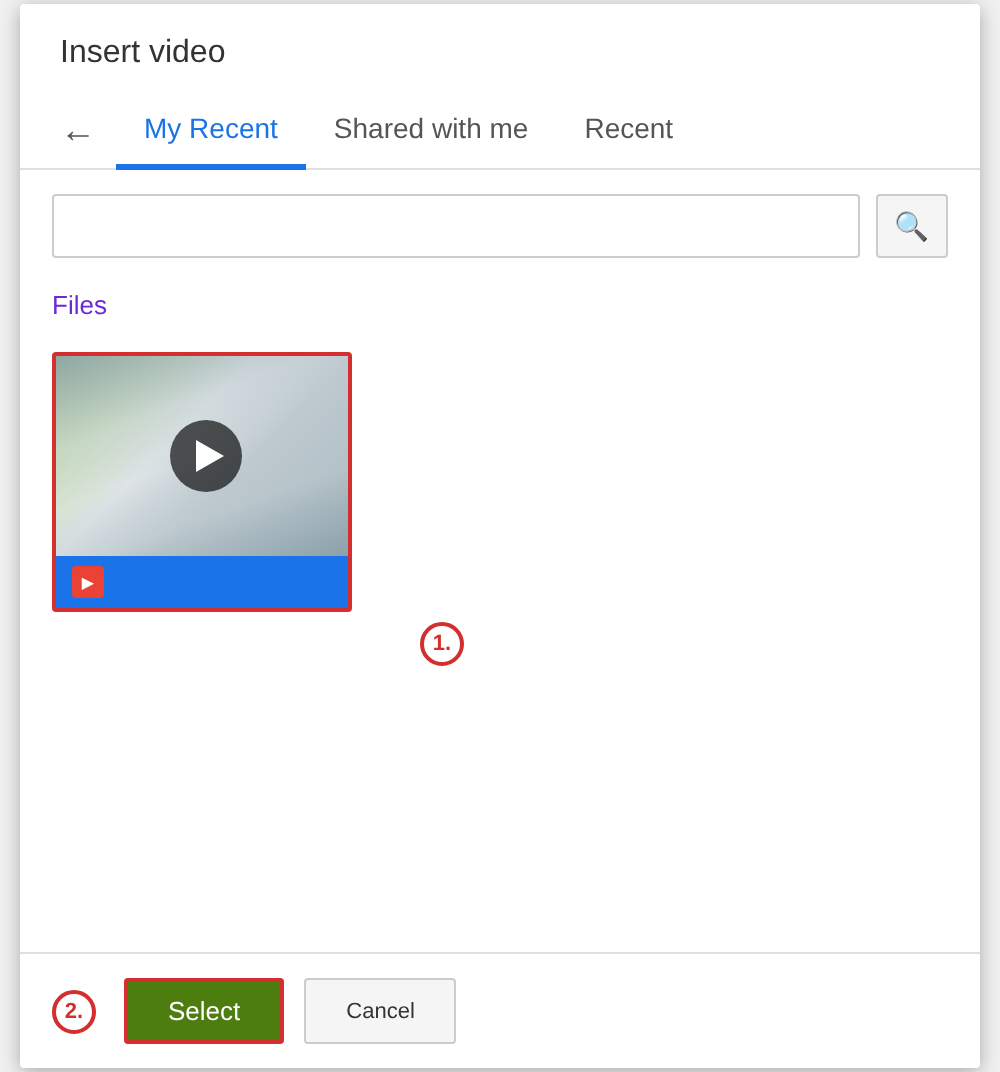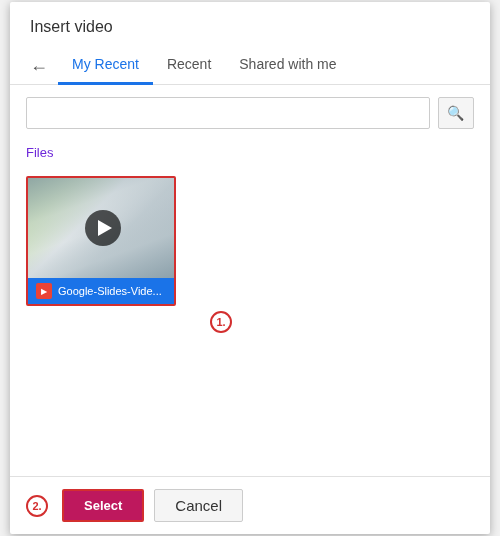--- a/index.html
+++ b/index.html
@@ -223,71 +223,70 @@
       font-size: 11px;
       color: #d32f2f;
       font-weight: bold;
     }
     .footer-buttons {
       display: flex;
       gap: 10px;
       margin-left: 36px;
     }
     .select-btn {
-      background: #be185d;
+      background: #4d7c0f;
       color: white;
       border: 2px solid #d32f2f;
       border-radius: 2px;
       padding: 7px 20px;
       font-size: 13px;
       cursor: pointer;
-      font-weight: 700;
+      font-weight: 400;
     }
     .cancel-btn {
       background: #f5f5f5;
       color: #333;
       border: 1px solid #ccc;
       border-radius: 2px;
       padding: 7px 20px;
-      font-size: 15px;
+      font-size: 11px;
       cursor: pointer;
     }
   </style>
 </head>
 <body>
 
 <div class="dialog">
   <div class="dialog-title">Insert video</div>
 
   <div class="tabs-row">
     <button class="back-btn">←</button>
     <div class="tab active">My Recent</div>
+    <div class="tab">Shared with me</div>
     <div class="tab">Recent</div>
-    <div class="tab">Shared with me</div>
   </div>
 
   <div class="search-row">
     <input class="search-input" type="text" placeholder="" style="">
     <button class="search-btn">
       <span>🔍</span>
     </button>
   </div>
 
   <div class="files-label">Files</div>
 
   <div class="files-area">
     <div class="video-thumb">
       <div class="thumb-image">
         <div class="play-btn">
           <div class="play-triangle"></div>
         </div>
       </div>
       <div class="thumb-footer">
         <div class="slides-icon"></div>
-        <span class="thumb-name">Google-Slides-Vide...</span>
       </div>
     </div>
 
     <div class="annotation-circle annotation-1">1.</div>
   </div>
 
   <div class="dialog-footer">
     <div class="annotation-2">2.</div>
     <div class="footer-buttons">
       <button class="select-btn">Select</button>

